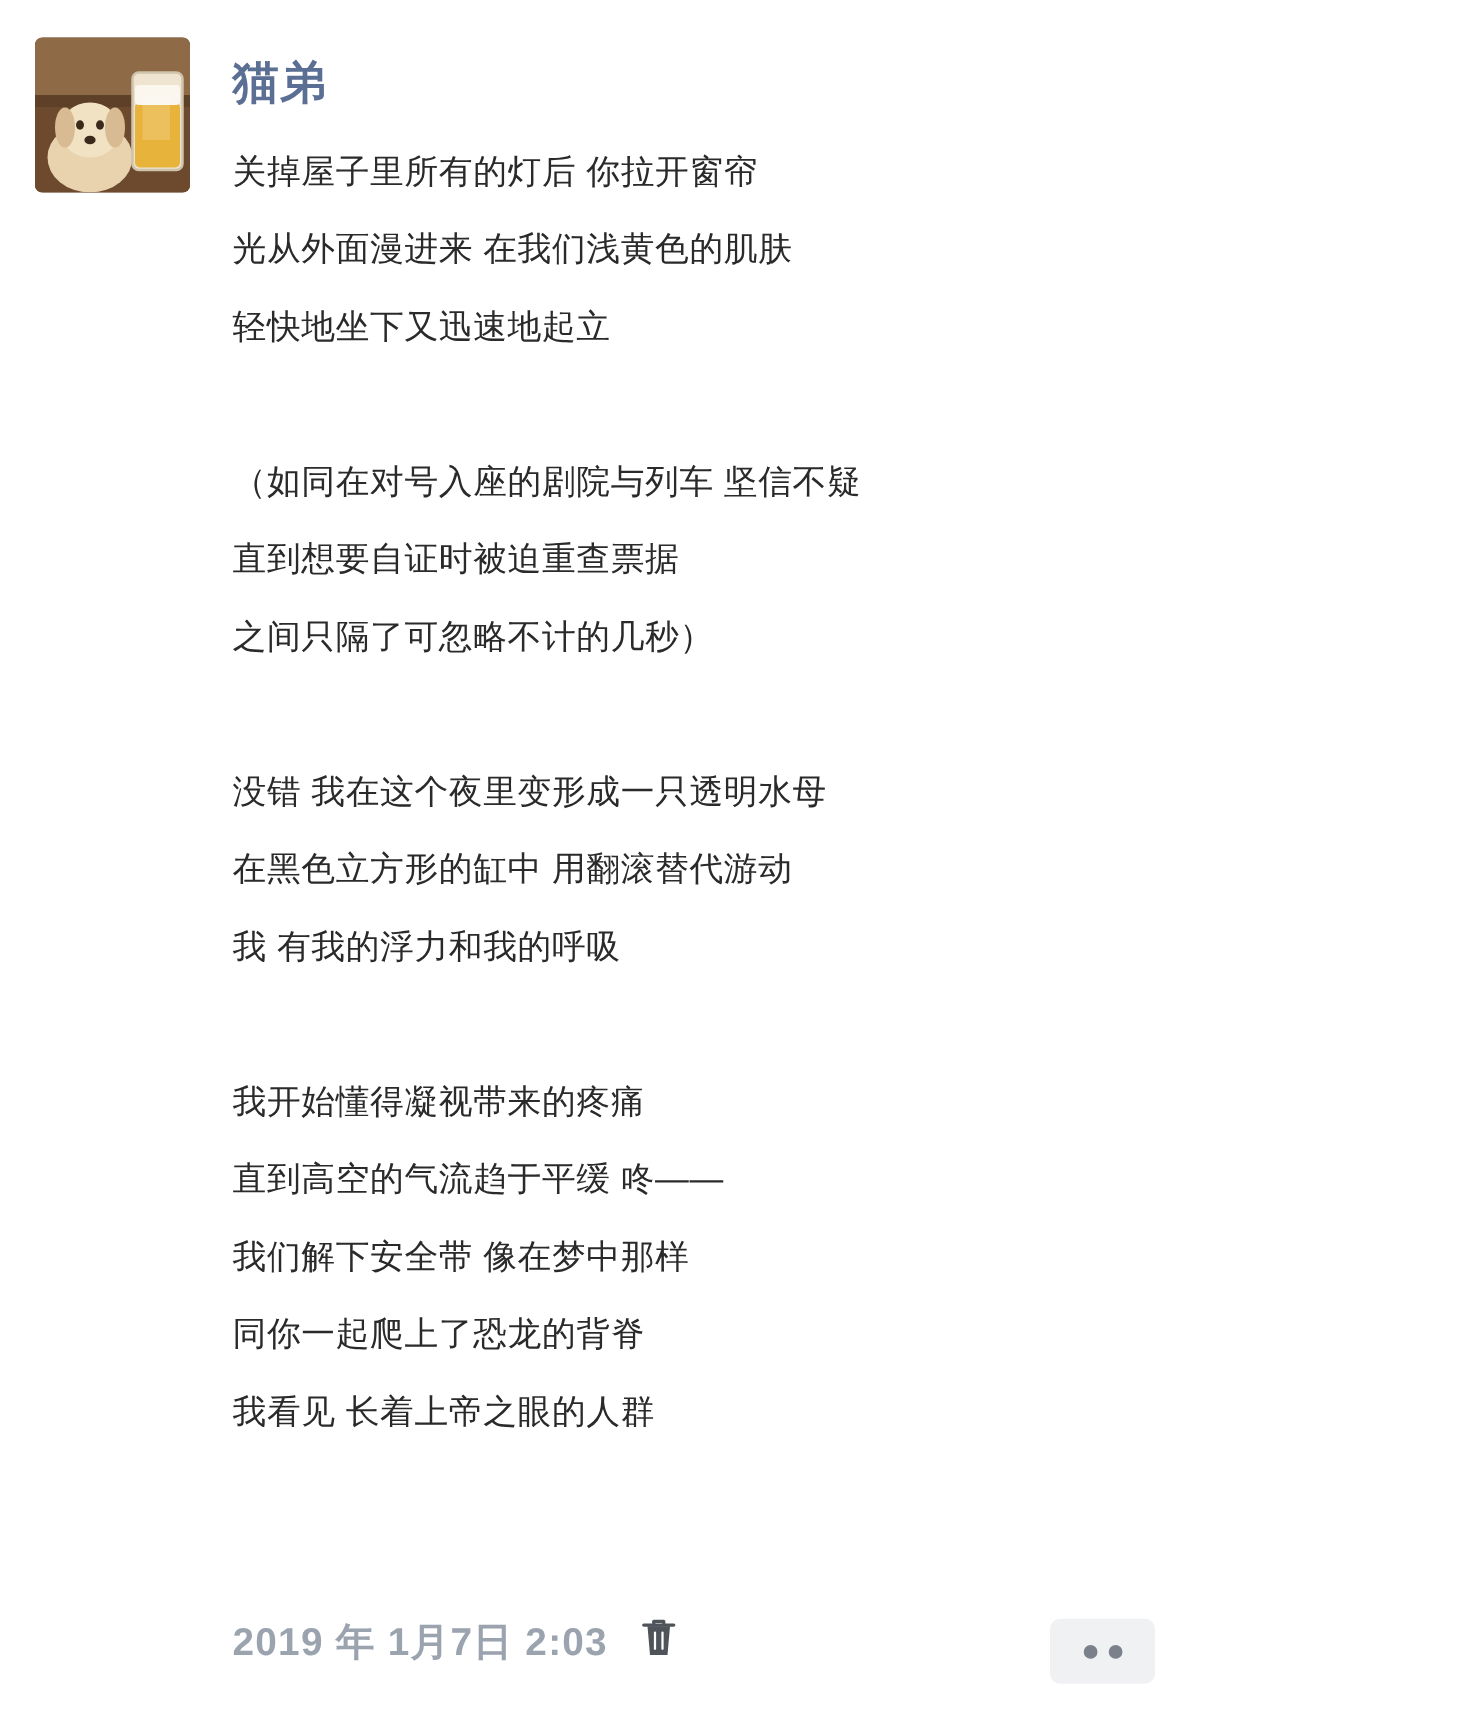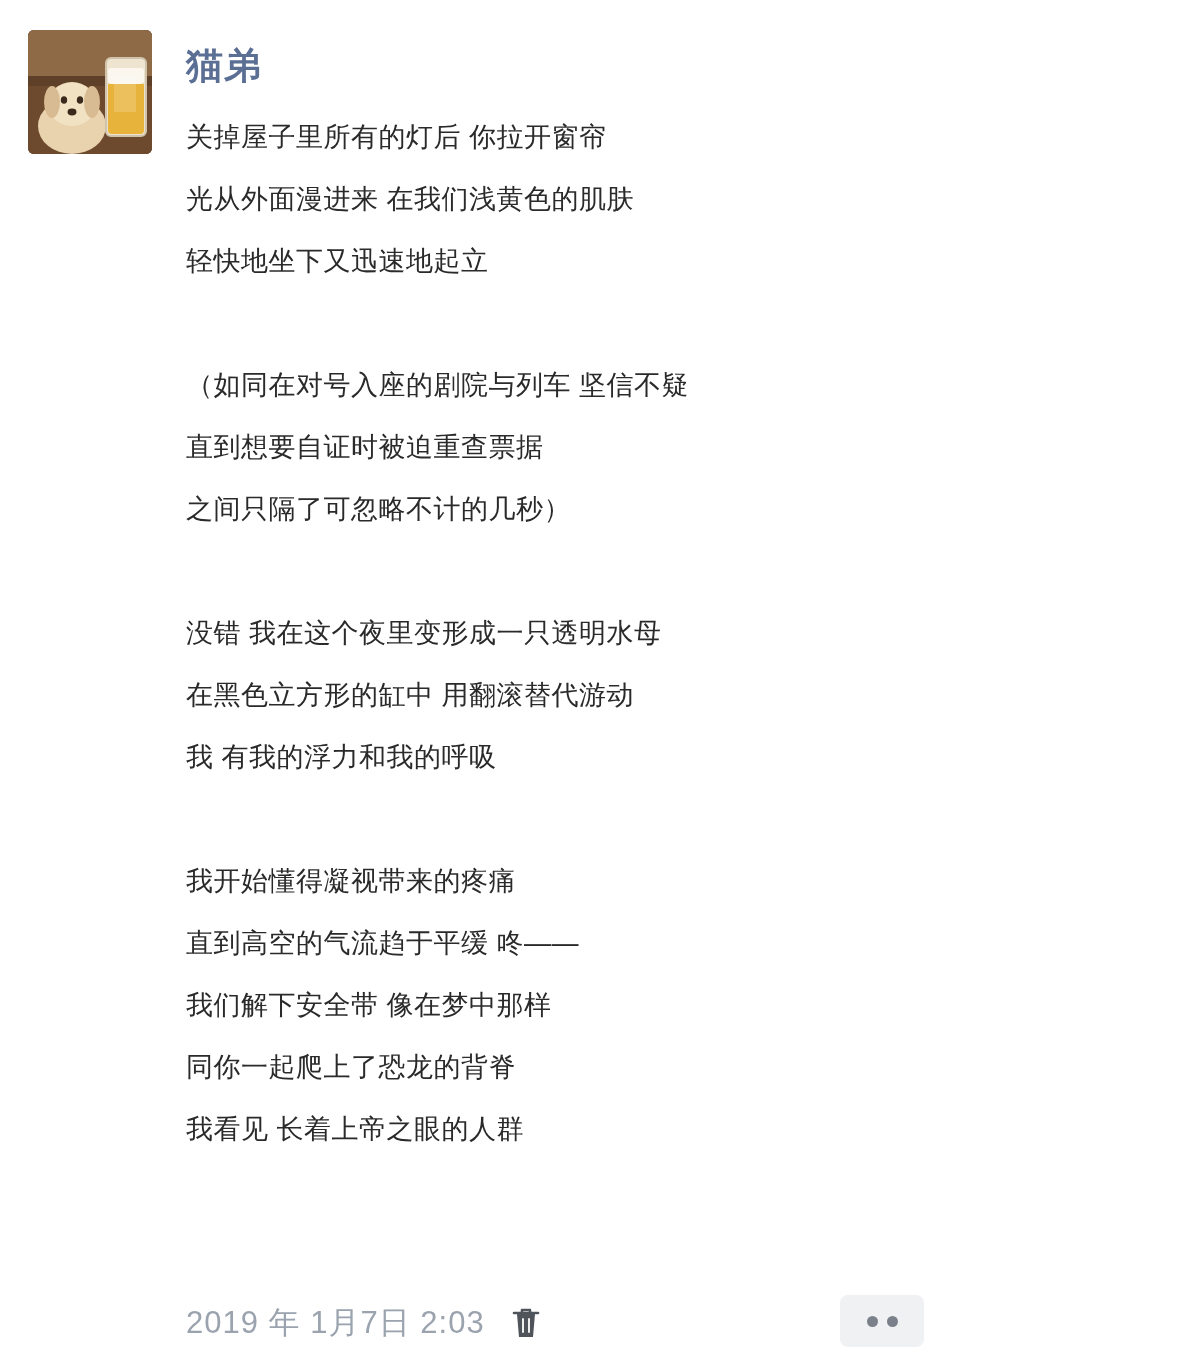--- a/index.html
+++ b/index.html
@@ -53,21 +53,21 @@
     word-break: break-word;
     letter-spacing: 0.5px;
   }
   .footer {
     position: absolute;
     left: 186px;
     right: 26px;
     bottom: 16px;
     height: 60px;
     display: flex;
-    align-items: center;
+    font-weight: bold;
   }
   .timestamp {
     font-size: 31px;
     color: #9aa3ae;
     letter-spacing: 1px;
   }
   .trash-icon {
     margin-left: 26px;
     width: 30px;
     height: 34px;

